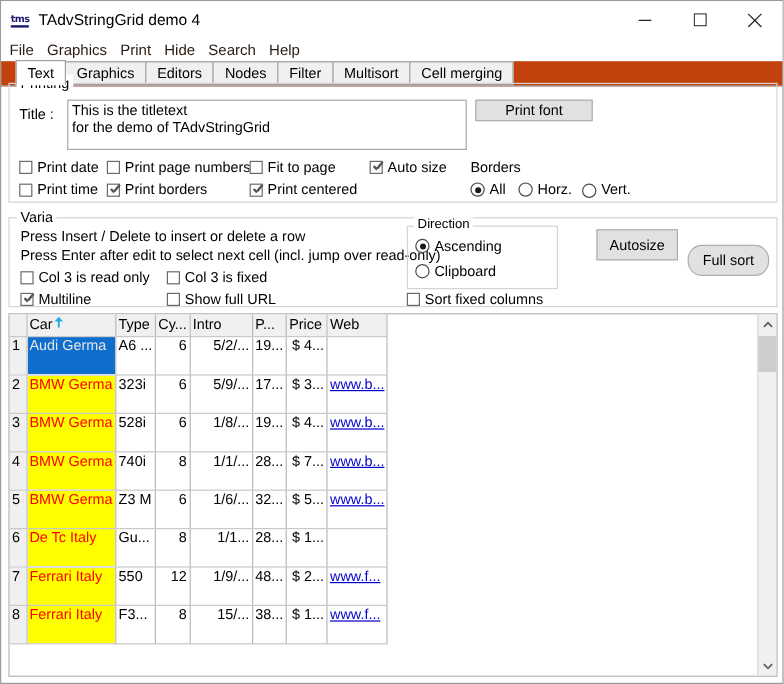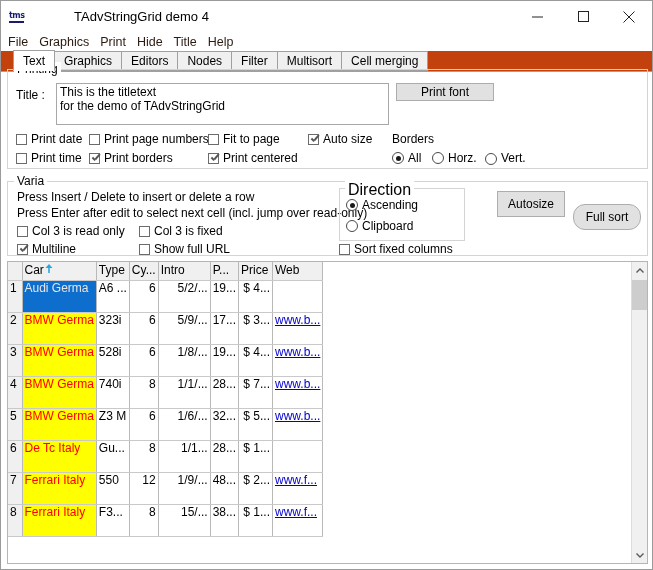--- a/index.html
+++ b/index.html
@@ -25,21 +25,21 @@
   .app-icon{
     width:16px;height:16px;margin-left:8px;margin-right:7px;
     position:relative;flex:none;
   }
   .app-icon .tms{
     position:absolute;left:0;top:2px;
     font-size:8px;font-weight:bold;letter-spacing:-0.5px;
     font-family:"DejaVu Sans", sans-serif;color:#1a1a6e;
   }
   .app-icon .ul{position:absolute;left:0;bottom:2px;width:15px;height:2px;background:#1a1a6e;}
-  .title-text{font-size:13px;color:#000;flex:1;margin-left:42px;}
+  .title-text{font-size:13px;color:#000;flex:1;}
   .winbtns{display:flex;height:31px;}
   .winbtn{
     width:46px;height:31px;display:flex;align-items:center;justify-content:center;
     font-size:13px;color:#222;
   }
   .winbtn svg{display:block;}
   
   .menubar{
     height:19px;display:flex;align-items:center;padding-left:7px;gap:11px;
     font-size:12.5px;background:#ffffff;
@@ -107,21 +107,21 @@
     border-radius:50%;background:#1a1a1a;
   }
   
   #varia-box{left:6px;top:180px;width:641px;height:75px;}
   .varia-text{position:absolute;font-size:12px;white-space:nowrap;}
   #direction-box{
     position:absolute;left:331px;top:6px;width:126px;height:53px;
     border:1px solid #d4d4d4;box-sizing:border-box;
   }
   #direction-box .gb-title{
-    position:absolute;top:-8px;left:5px;background:#ffffff;padding:0 3px;font-size:16px;
+    position:absolute;top:-8px;left:5px;background:#ffffff;padding:0 3px;font-size:11px;
   }
   #autosize-btn{position:absolute;left:489px;top:9px;width:68px;height:26px;}
   #fullsort-btn{position:absolute;left:565px;top:22px;width:68px;height:26px;border-radius:12px;}
   
   #grid-panel{
     position:absolute;left:6px;top:260px;width:641px;height:303px;
     border:1px solid #b5b5b5;box-sizing:border-box;background:#ffffff;
     overflow:hidden;
   }
   table.grid{border-collapse:collapse;table-layout:fixed;font-size:12px;}
@@ -189,21 +189,21 @@
           </svg>
       </div>
     </div>
   </div>
 
   <div class="menubar">
     <span class="menuitem">File</span>
     <span class="menuitem">Graphics</span>
     <span class="menuitem">Print</span>
     <span class="menuitem">Hide</span>
-    <span class="menuitem">Title</span>
+    <span class="menuitem">Search</span>
     <span class="menuitem">Help</span>
   </div>
 
   <div class="tabstrip">
     <div class="tab active">Text</div>
     <div class="tab">Graphics</div>
     <div class="tab">Editors</div>
     <div class="tab">Nodes</div>
     <div class="tab">Filter</div>
     <div class="tab">Multisort</div>

